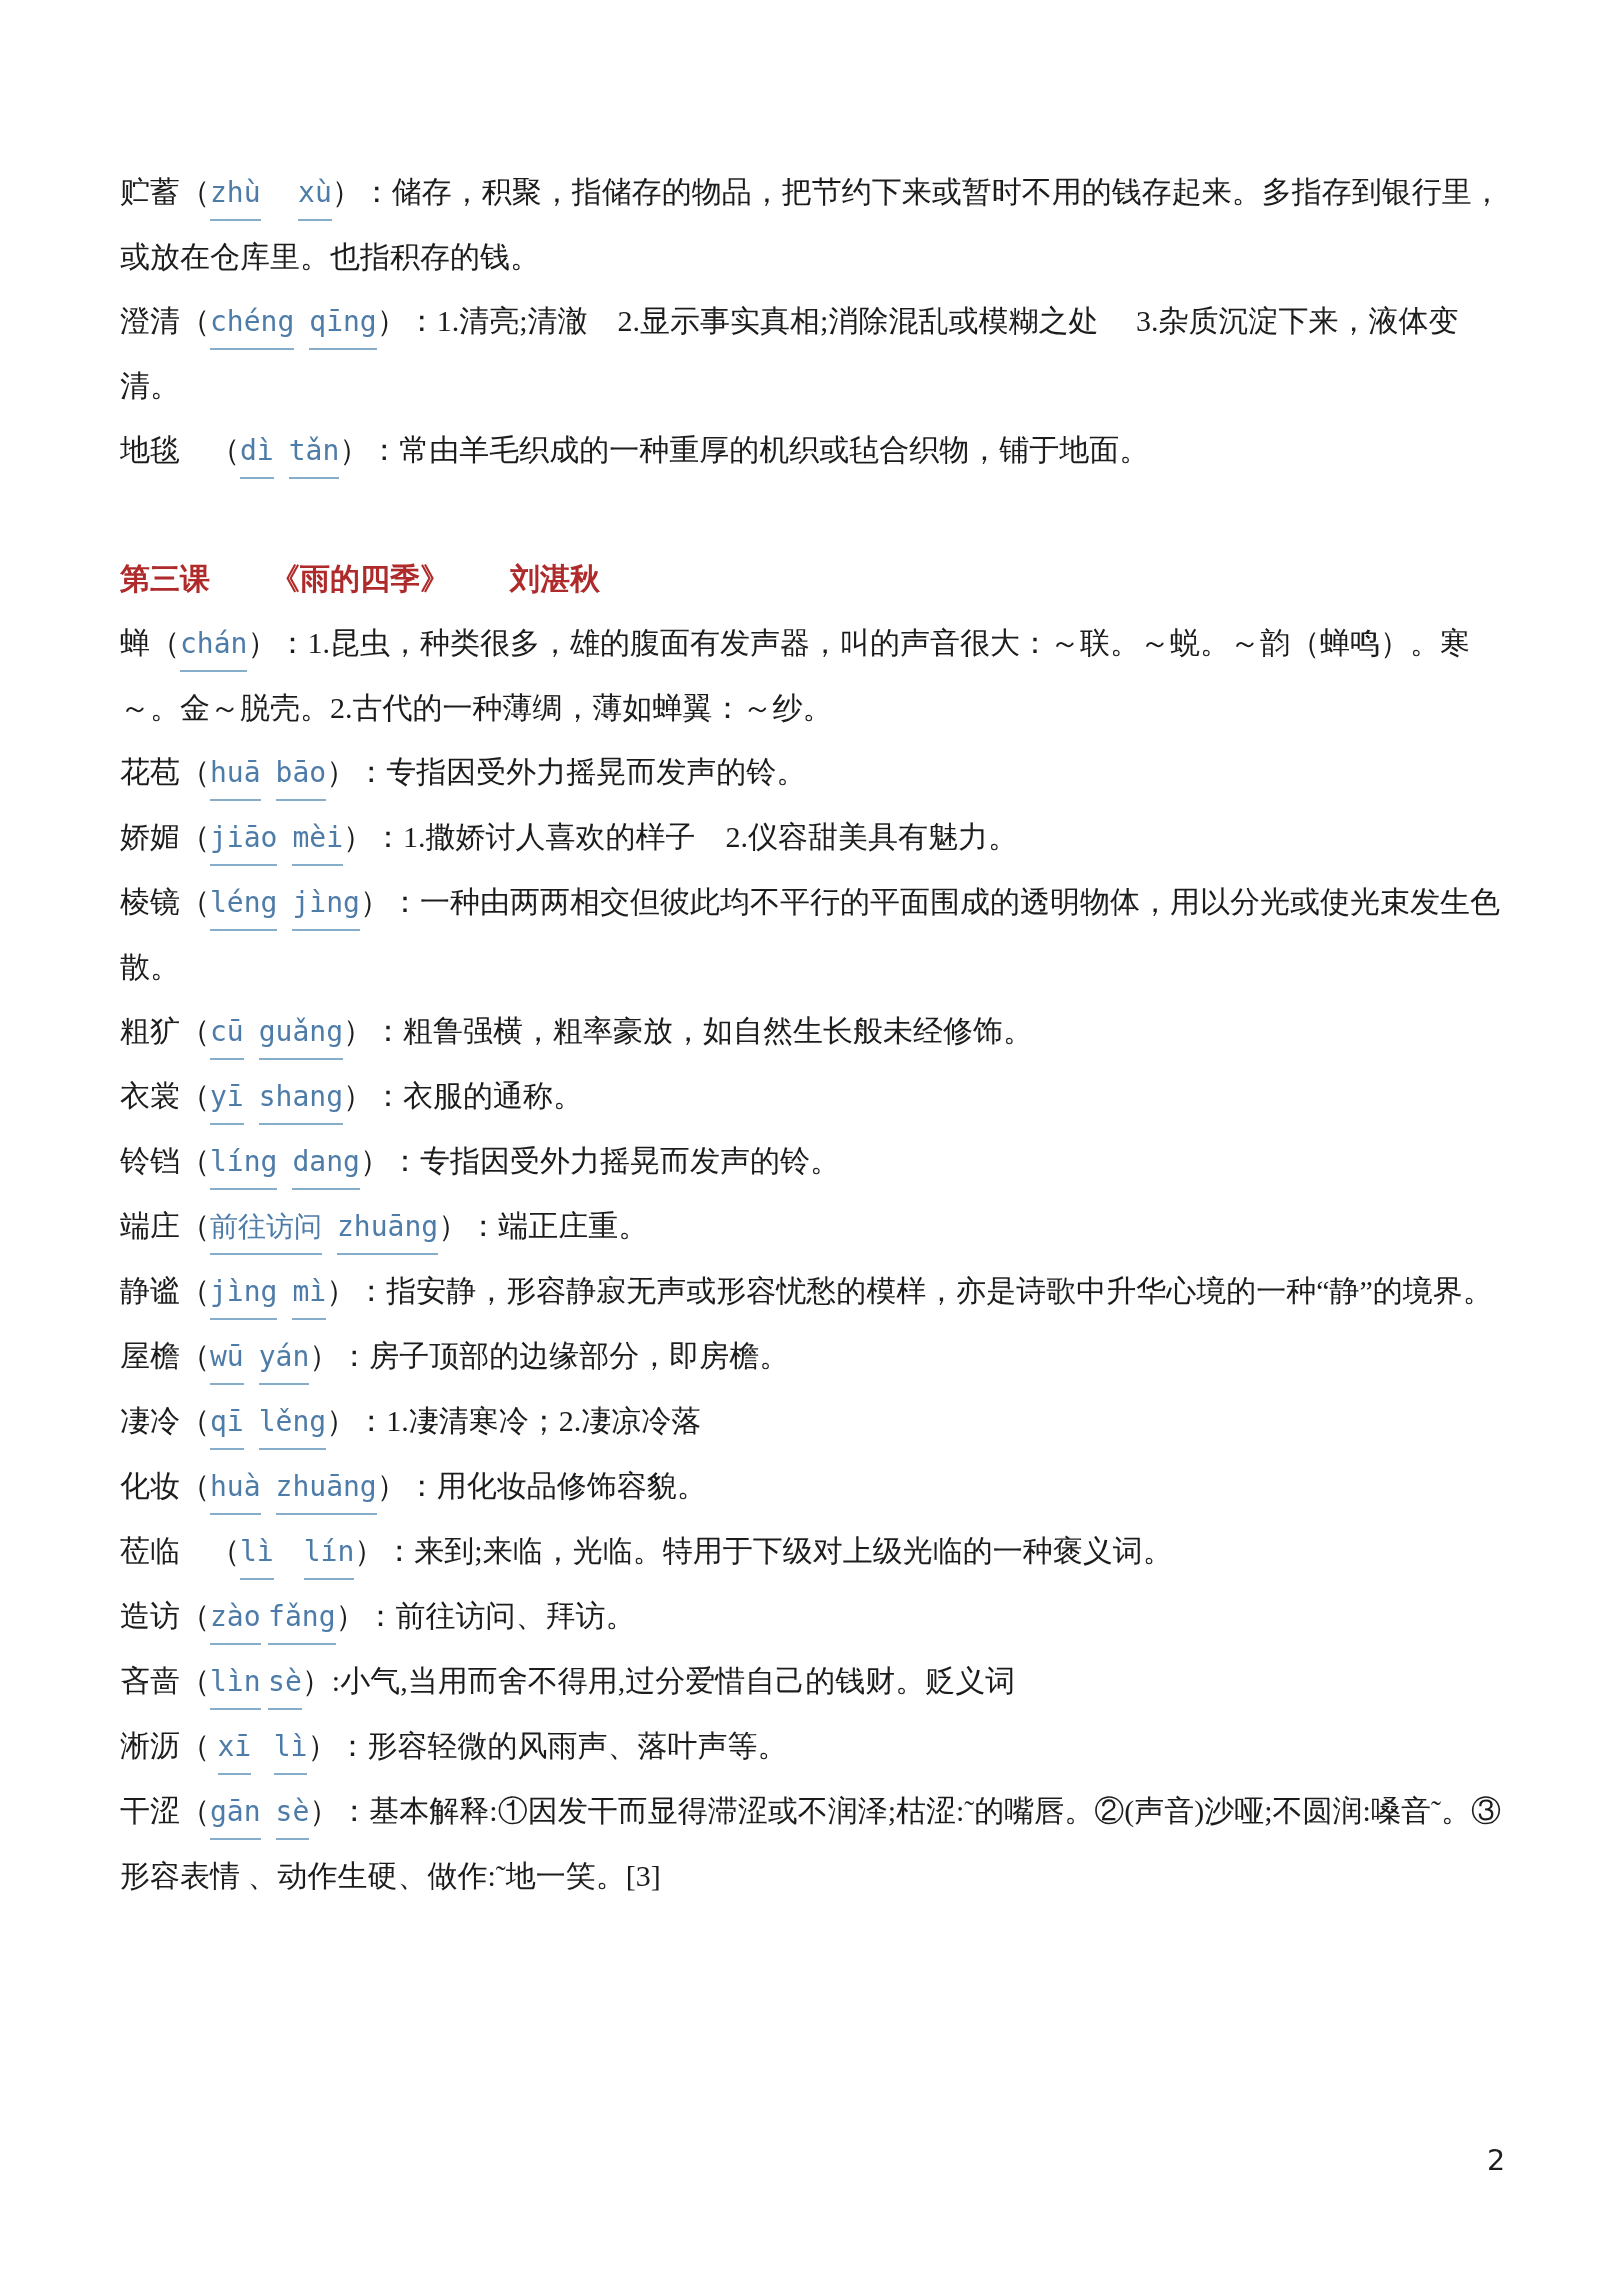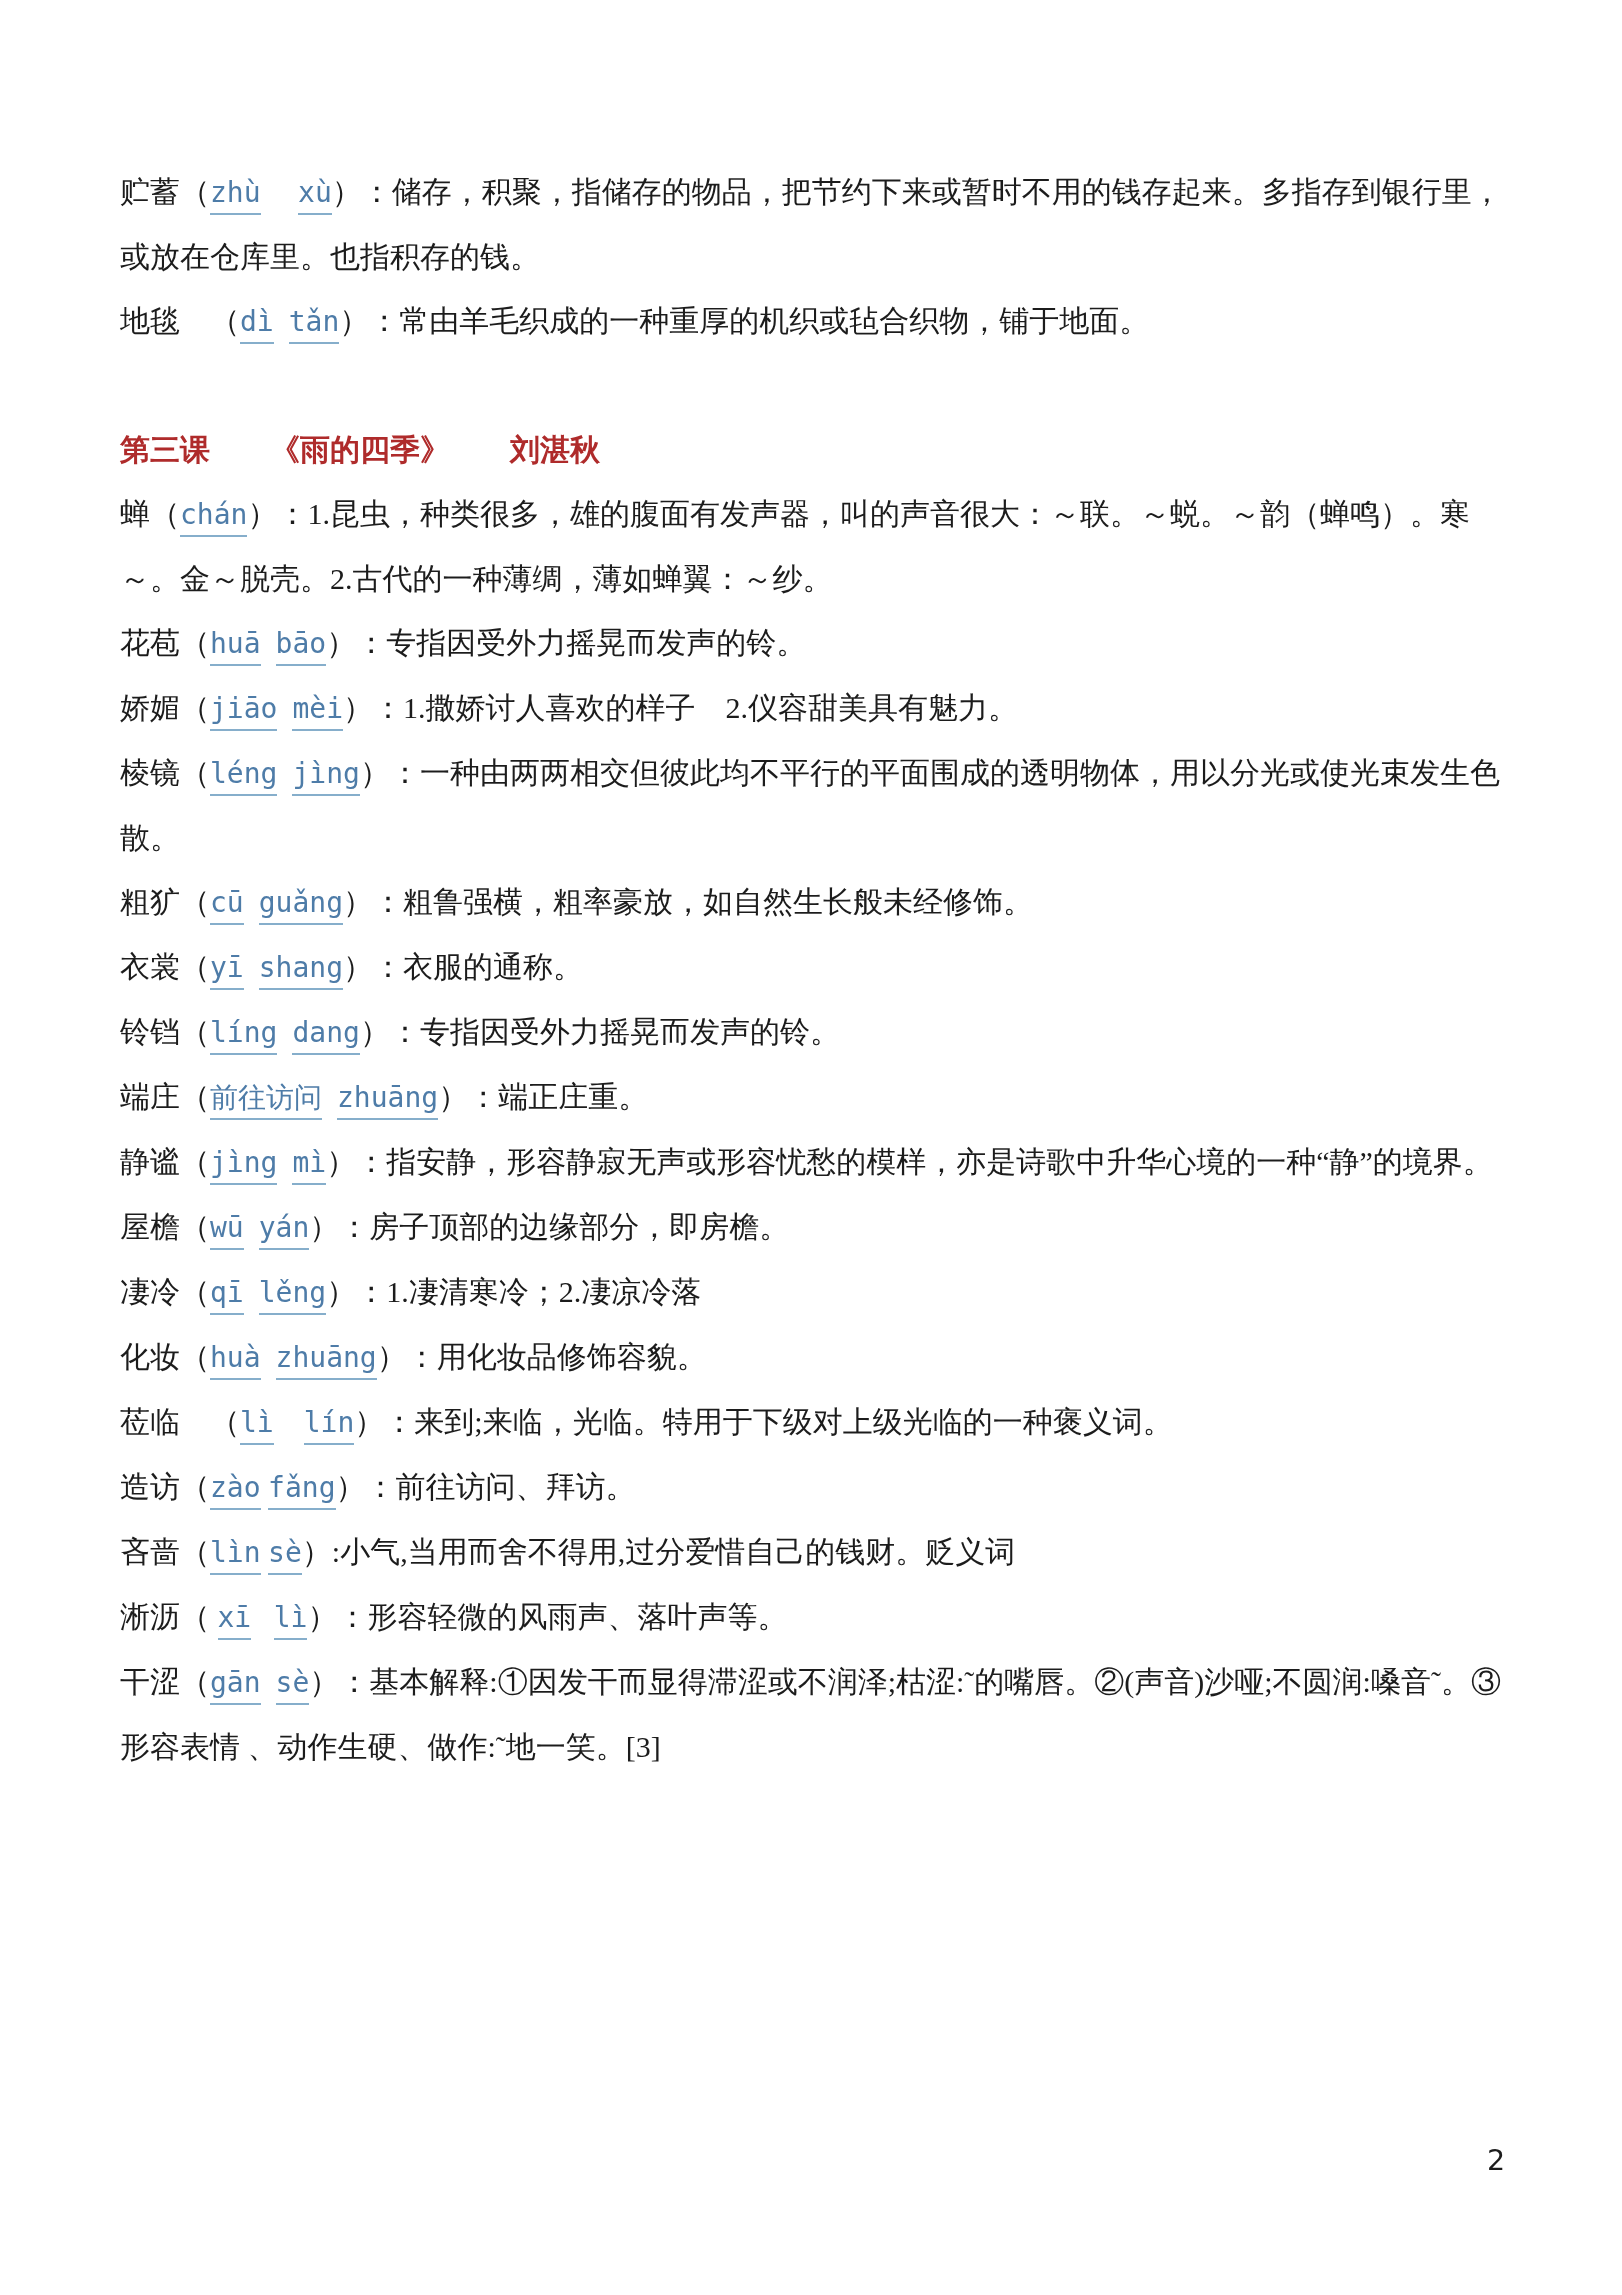--- a/index.html
+++ b/index.html
@@ -30,38 +30,39 @@
   }
   .doc .heading {
     color: var(--heading-color, #af2b2b);
     font-weight: bold;
   }
   .py {
     font-family: "DejaVu Sans Mono", "Liberation Mono", monospace;
     color: var(--pinyin-color, #4e7ca8);
     font-size: 28px;
     border-bottom: 2.5px solid var(--pinyin-underline, #86aecb);
-    padding-bottom: 4px;
+    padding-bottom: 10px;
   }
   .page-number {
     position: absolute;
     top: 2144px;
     left: 1487px;
     font-family: "DejaVu Sans", "Liberation Sans", sans-serif;
     font-size: 28.5px;
     line-height: 1.2;
     color: #1c1c1c;
   }
 </style>
 </head>
 <body>
 
 <div class="page">
   <main class="doc">
       <p class="entry"><span class="tx">贮蓄（</span><span class="py">zhù</span><span class="tx">     </span><span class="py">xù</span><span class="tx">）：储存，积聚，指储存的物品，把节约下来或暂时不用的钱存起来。多指存到银行里，或放在仓库里。也指积存的钱。</span></p>
+      <p class="entry"><span class="tx">澄清（</span><span class="py">chéng</span><span class="tx">  </span><span class="py">qīng</span><span class="tx">）：1.清亮;清澈　2.显示事实真相;消除混乱或模糊之处　 3.杂质沉淀下来，液体变清。</span></p>
       <p class="entry"><span class="tx">地毯　（</span><span class="py">dì</span><span class="tx">  </span><span class="py">tǎn</span><span class="tx">）：常由羊毛织成的一种重厚的机织或毡合织物，铺于地面。</span></p>
       <p class="spacer"></p>
       <p class="heading"><span>第三课　　《雨的四季》　　刘湛秋</span></p>
       <p class="entry"><span class="tx">蝉（</span><span class="py">chán</span><span class="tx">）：1.昆虫，种类很多，雄的腹面有发声器，叫的声音很大：～联。～蜕。～韵（蝉鸣）。寒～。金～脱壳。2.古代的一种薄绸，薄如蝉翼：～纱。</span></p>
       <p class="entry"><span class="tx">花苞（</span><span class="py">huā</span><span class="tx">  </span><span class="py">bāo</span><span class="tx">）：专指因受外力摇晃而发声的铃。</span></p>
       <p class="entry"><span class="tx">娇媚（</span><span class="py">jiāo</span><span class="tx">  </span><span class="py">mèi</span><span class="tx">）：1.撒娇讨人喜欢的样子　2.仪容甜美具有魅力。</span></p>
       <p class="entry"><span class="tx">棱镜（</span><span class="py">léng</span><span class="tx">  </span><span class="py">jìng</span><span class="tx">）：一种由两两相交但彼此均不平行的平面围成的透明物体，用以分光或使光束发生色散。</span></p>
       <p class="entry"><span class="tx">粗犷（</span><span class="py">cū</span><span class="tx">  </span><span class="py">guǎng</span><span class="tx">）：粗鲁强横，粗率豪放，如自然生长般未经修饰。</span></p>
       <p class="entry"><span class="tx">衣裳（</span><span class="py">yī</span><span class="tx">  </span><span class="py">shang</span><span class="tx">）：衣服的通称。</span></p>
       <p class="entry"><span class="tx">铃铛（</span><span class="py">líng</span><span class="tx">  </span><span class="py">dang</span><span class="tx">）：专指因受外力摇晃而发声的铃。</span></p>

